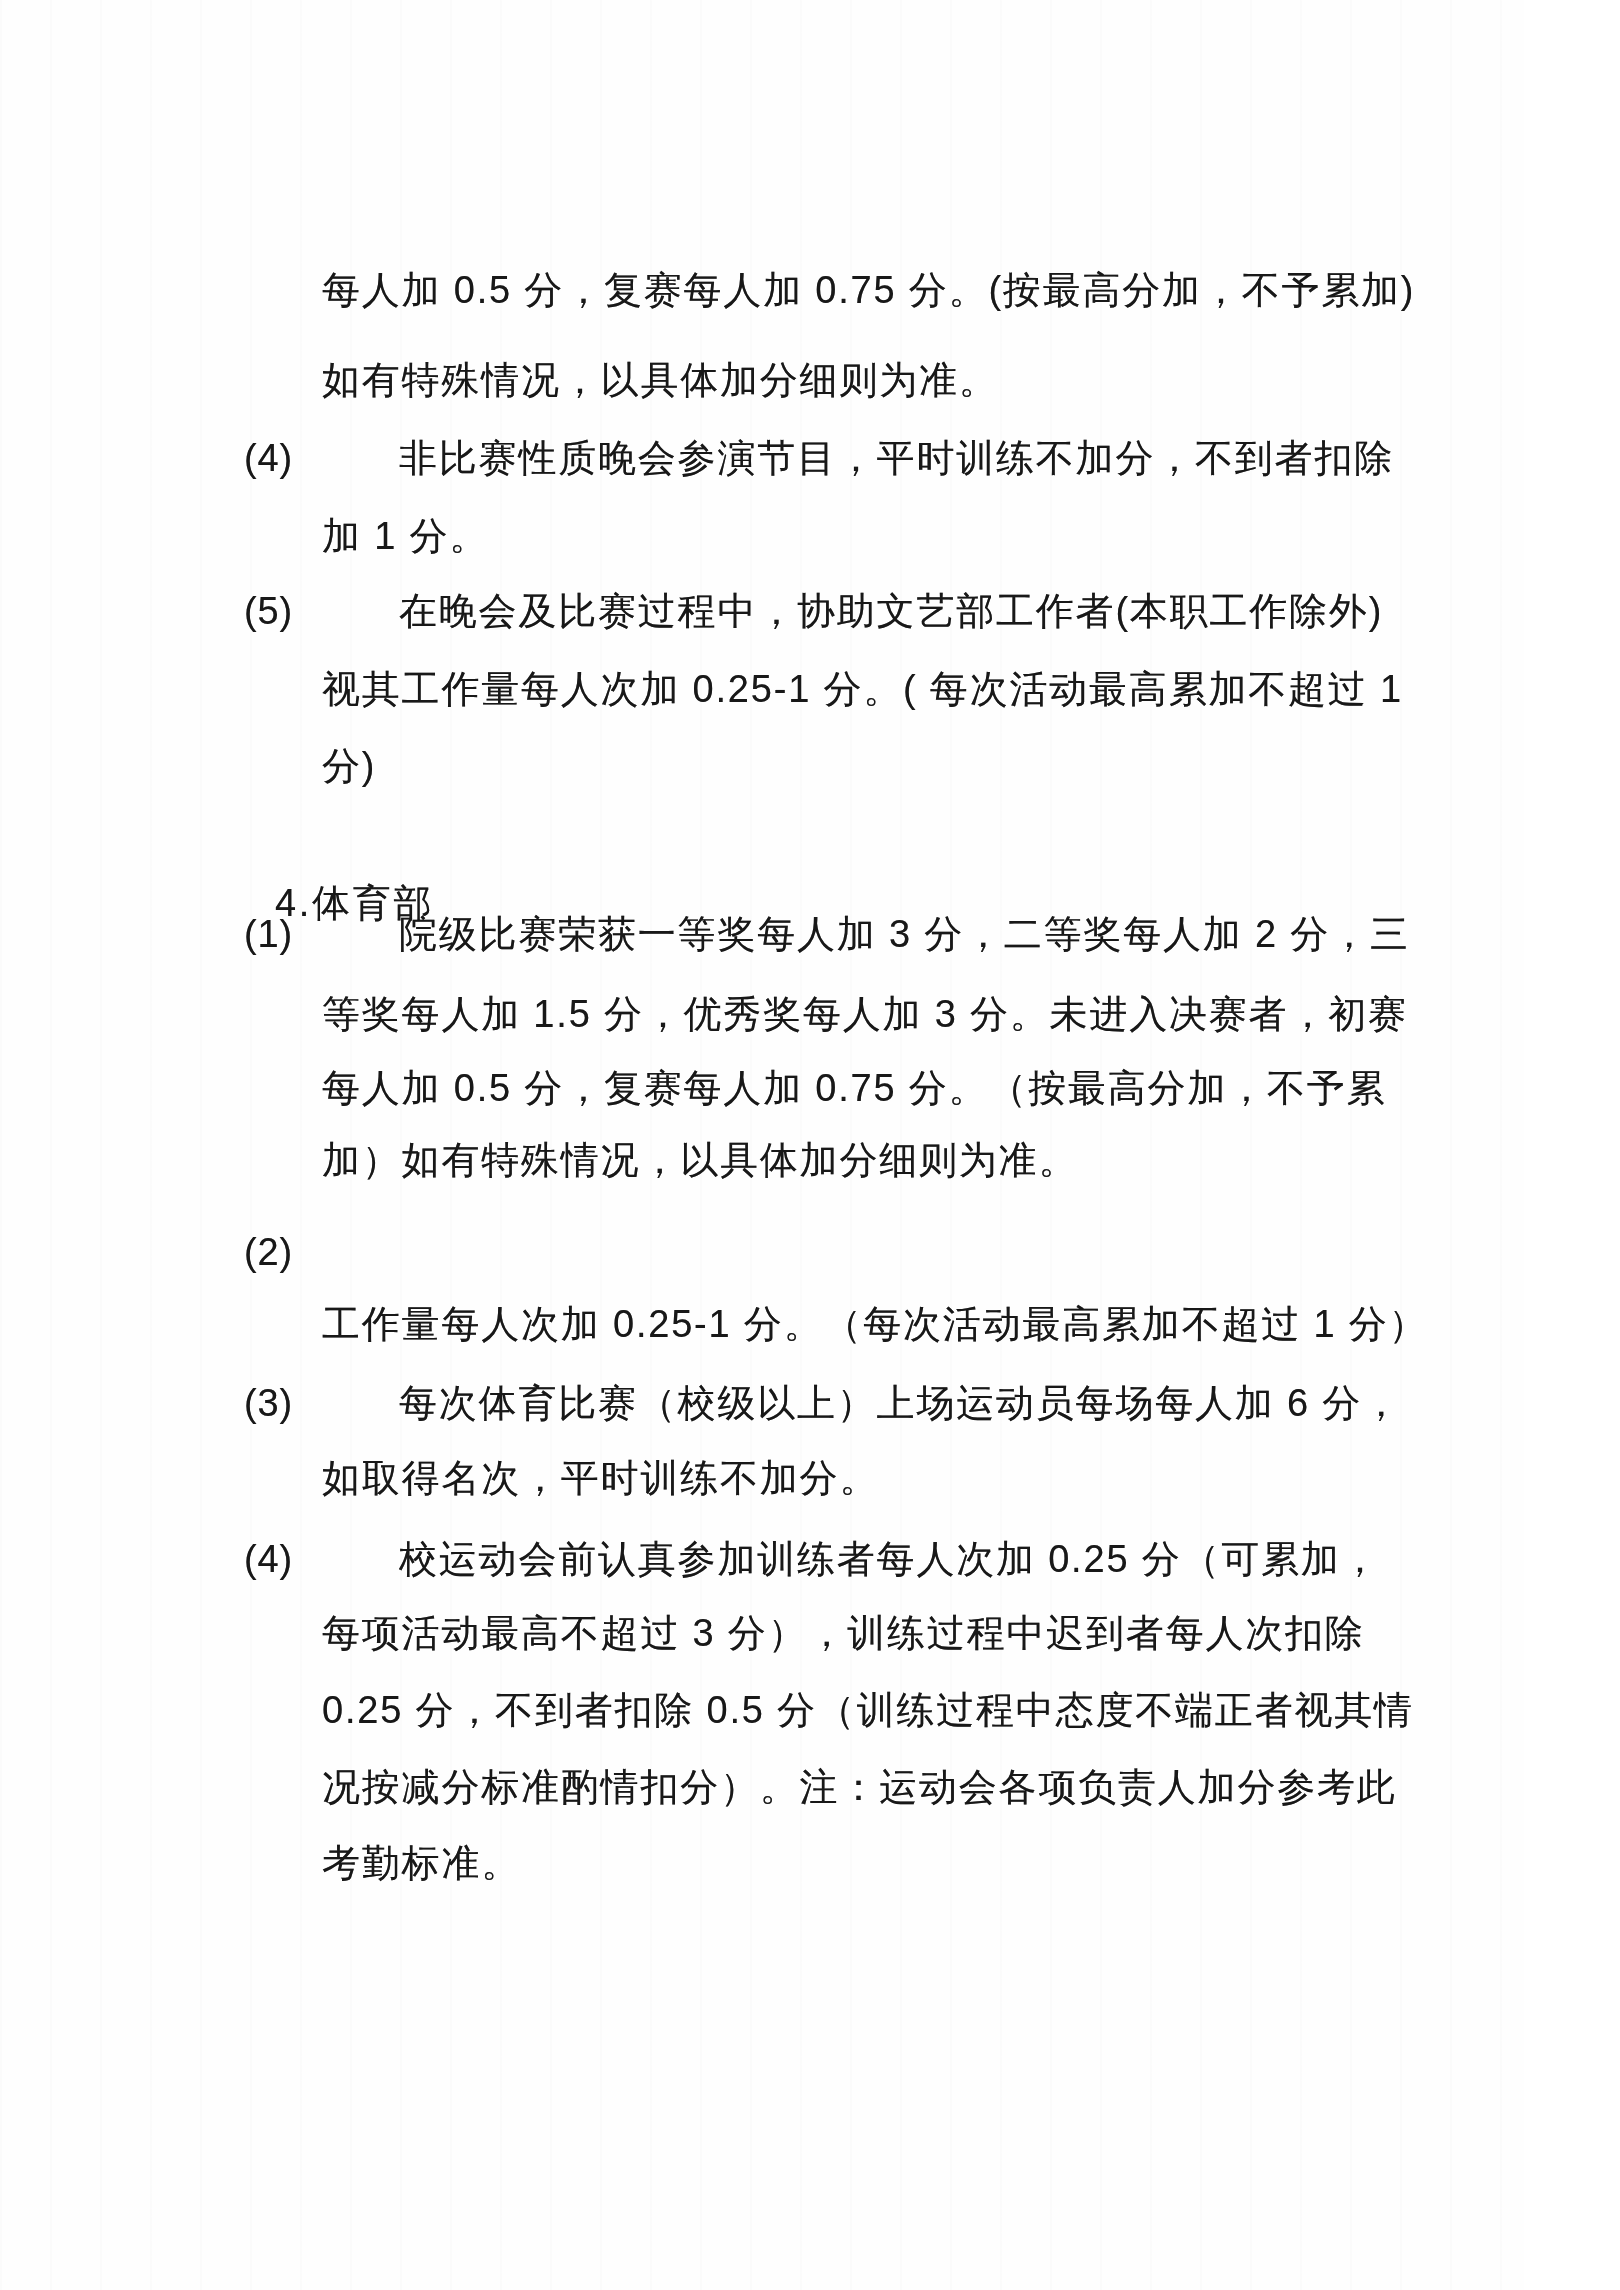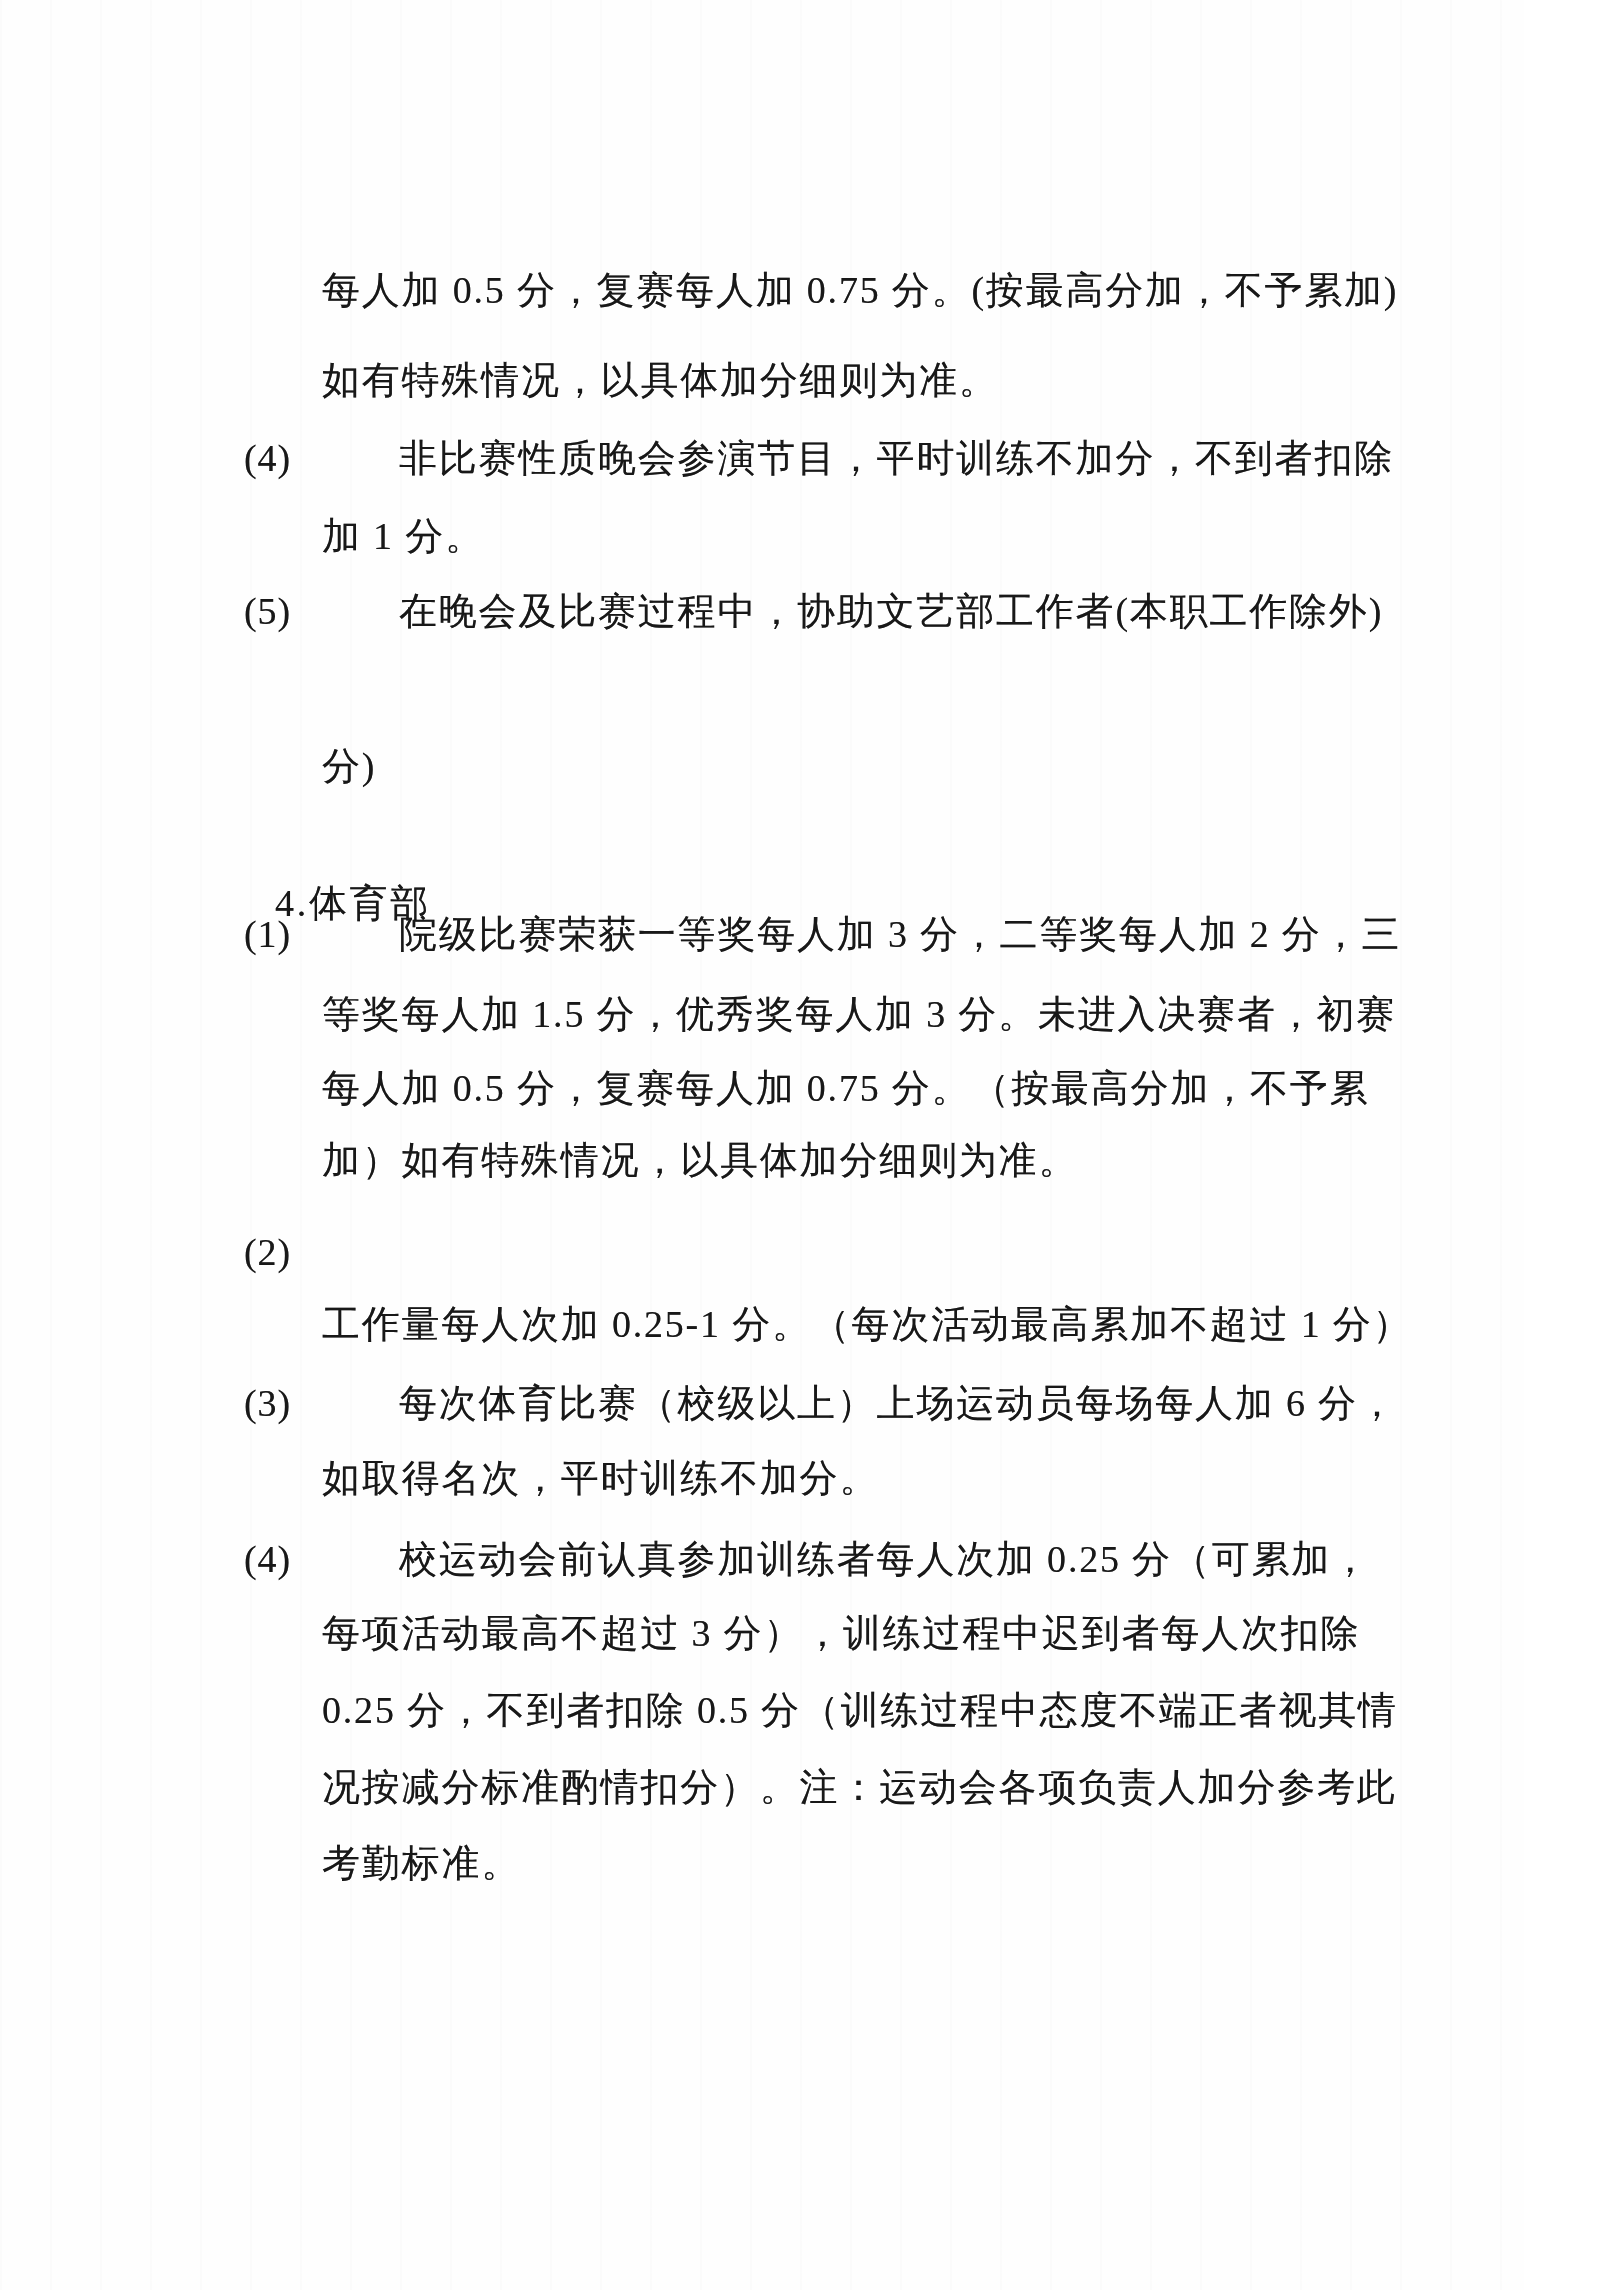--- a/index.html
+++ b/index.html
@@ -10,21 +10,21 @@
   .page {
     position: relative;
     width: 1524px;
     height: 2291px;
     background:
       repeating-linear-gradient(90deg,
         rgba(0,0,0,0.012) 0px, rgba(0,0,0,0.012) 1.8px,
         rgba(0,0,0,0) 1.8px, rgba(0,0,0,0) 50px),
       #fefefe;
     overflow: hidden;
-    font-family: Liberation Serif, serif;
+    font-family: Liberation Sans, sans-serif;
     color: #181818;
   }
   .ln {
     position: absolute;
     font-size: 38px;
     line-height: 43px;
     letter-spacing: 1.8px;
     white-space: nowrap;
     
     text-shadow: 0 0 0.5px rgba(20,20,20,0.55);
@@ -44,20 +44,21 @@
 
   <div class="ln" style="top:269px; left:322px">每人加 0.5 分，复赛每人加 0.75 分。(按最高分加，不予累加)</div>
   <div class="ln" style="top:359px; left:322px">如有特殊情况，以具体加分细则为准。</div>
 
   <div class="ln num" style="top:437px; left:244px">(4)</div>
   <div class="ln" style="top:437px; left:399px">非比赛性质晚会参演节目，平时训练不加分，不到者扣除</div>
   <div class="ln" style="top:515px; left:322px">加 1 分。</div>
 
   <div class="ln num" style="top:590px; left:244px">(5)</div>
   <div class="ln" style="top:590px; left:399px">在晚会及比赛过程中，协助文艺部工作者(本职工作除外)</div>
+  <div class="ln" style="top:668px; left:322px">视其工作量每人次加 0.25-1 分。( 每次活动最高累加不超过 1</div>
   <div class="ln" style="top:745px; left:322px">分)</div>
 
   <div class="ln heading" style="top:838px; left:275px">4.体育部</div>
 
   <div class="ln num" style="top:913px; left:244px">(1)</div>
   <div class="ln" style="top:913px; left:399px">院级比赛荣获一等奖每人加 3 分，二等奖每人加 2 分，三</div>
   <div class="ln" style="top:993px; left:322px">等奖每人加 1.5 分，优秀奖每人加 3 分。未进入决赛者，初赛</div>
   <div class="ln" style="top:1067px; left:322px">每人加 0.5 分，复赛每人加 0.75 分。（按最高分加，不予累</div>
   <div class="ln" style="top:1139px; left:322px">加）如有特殊情况，以具体加分细则为准。</div>
 

